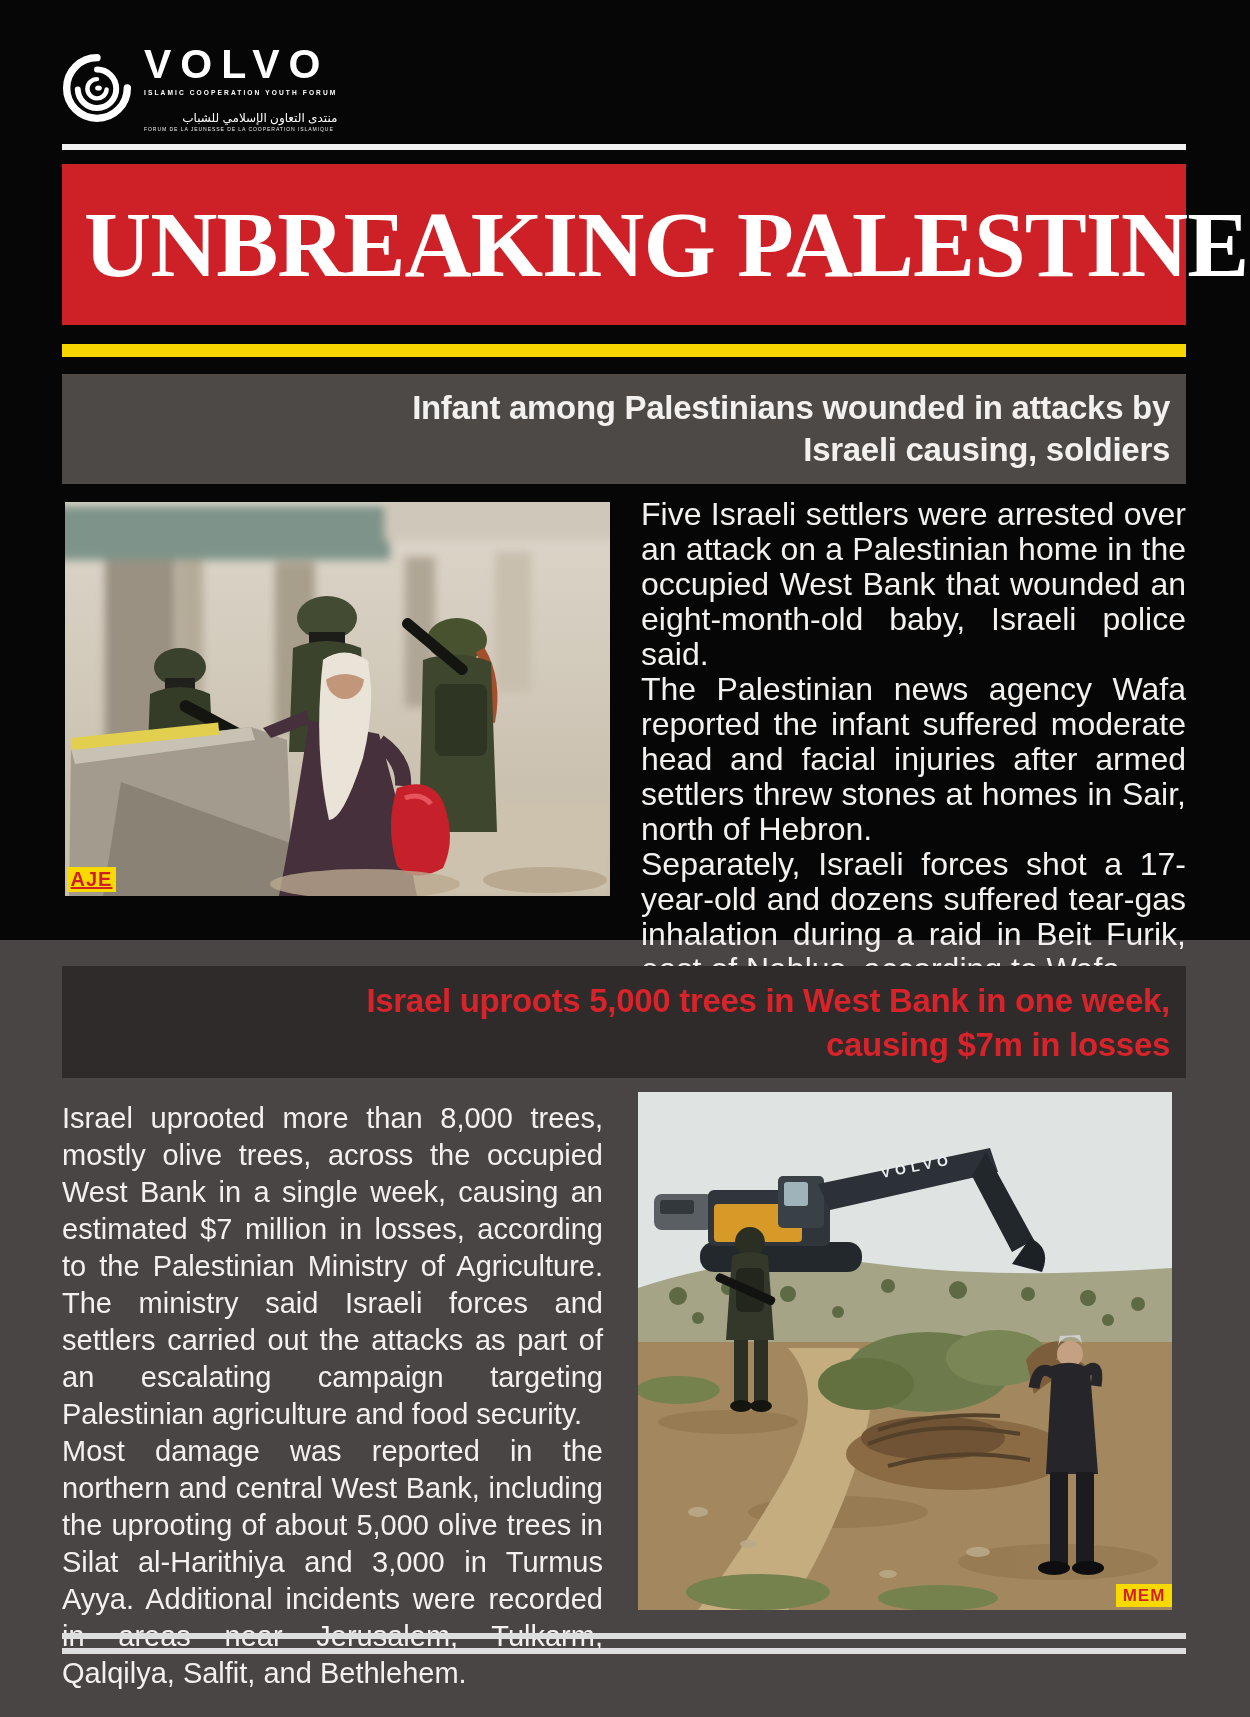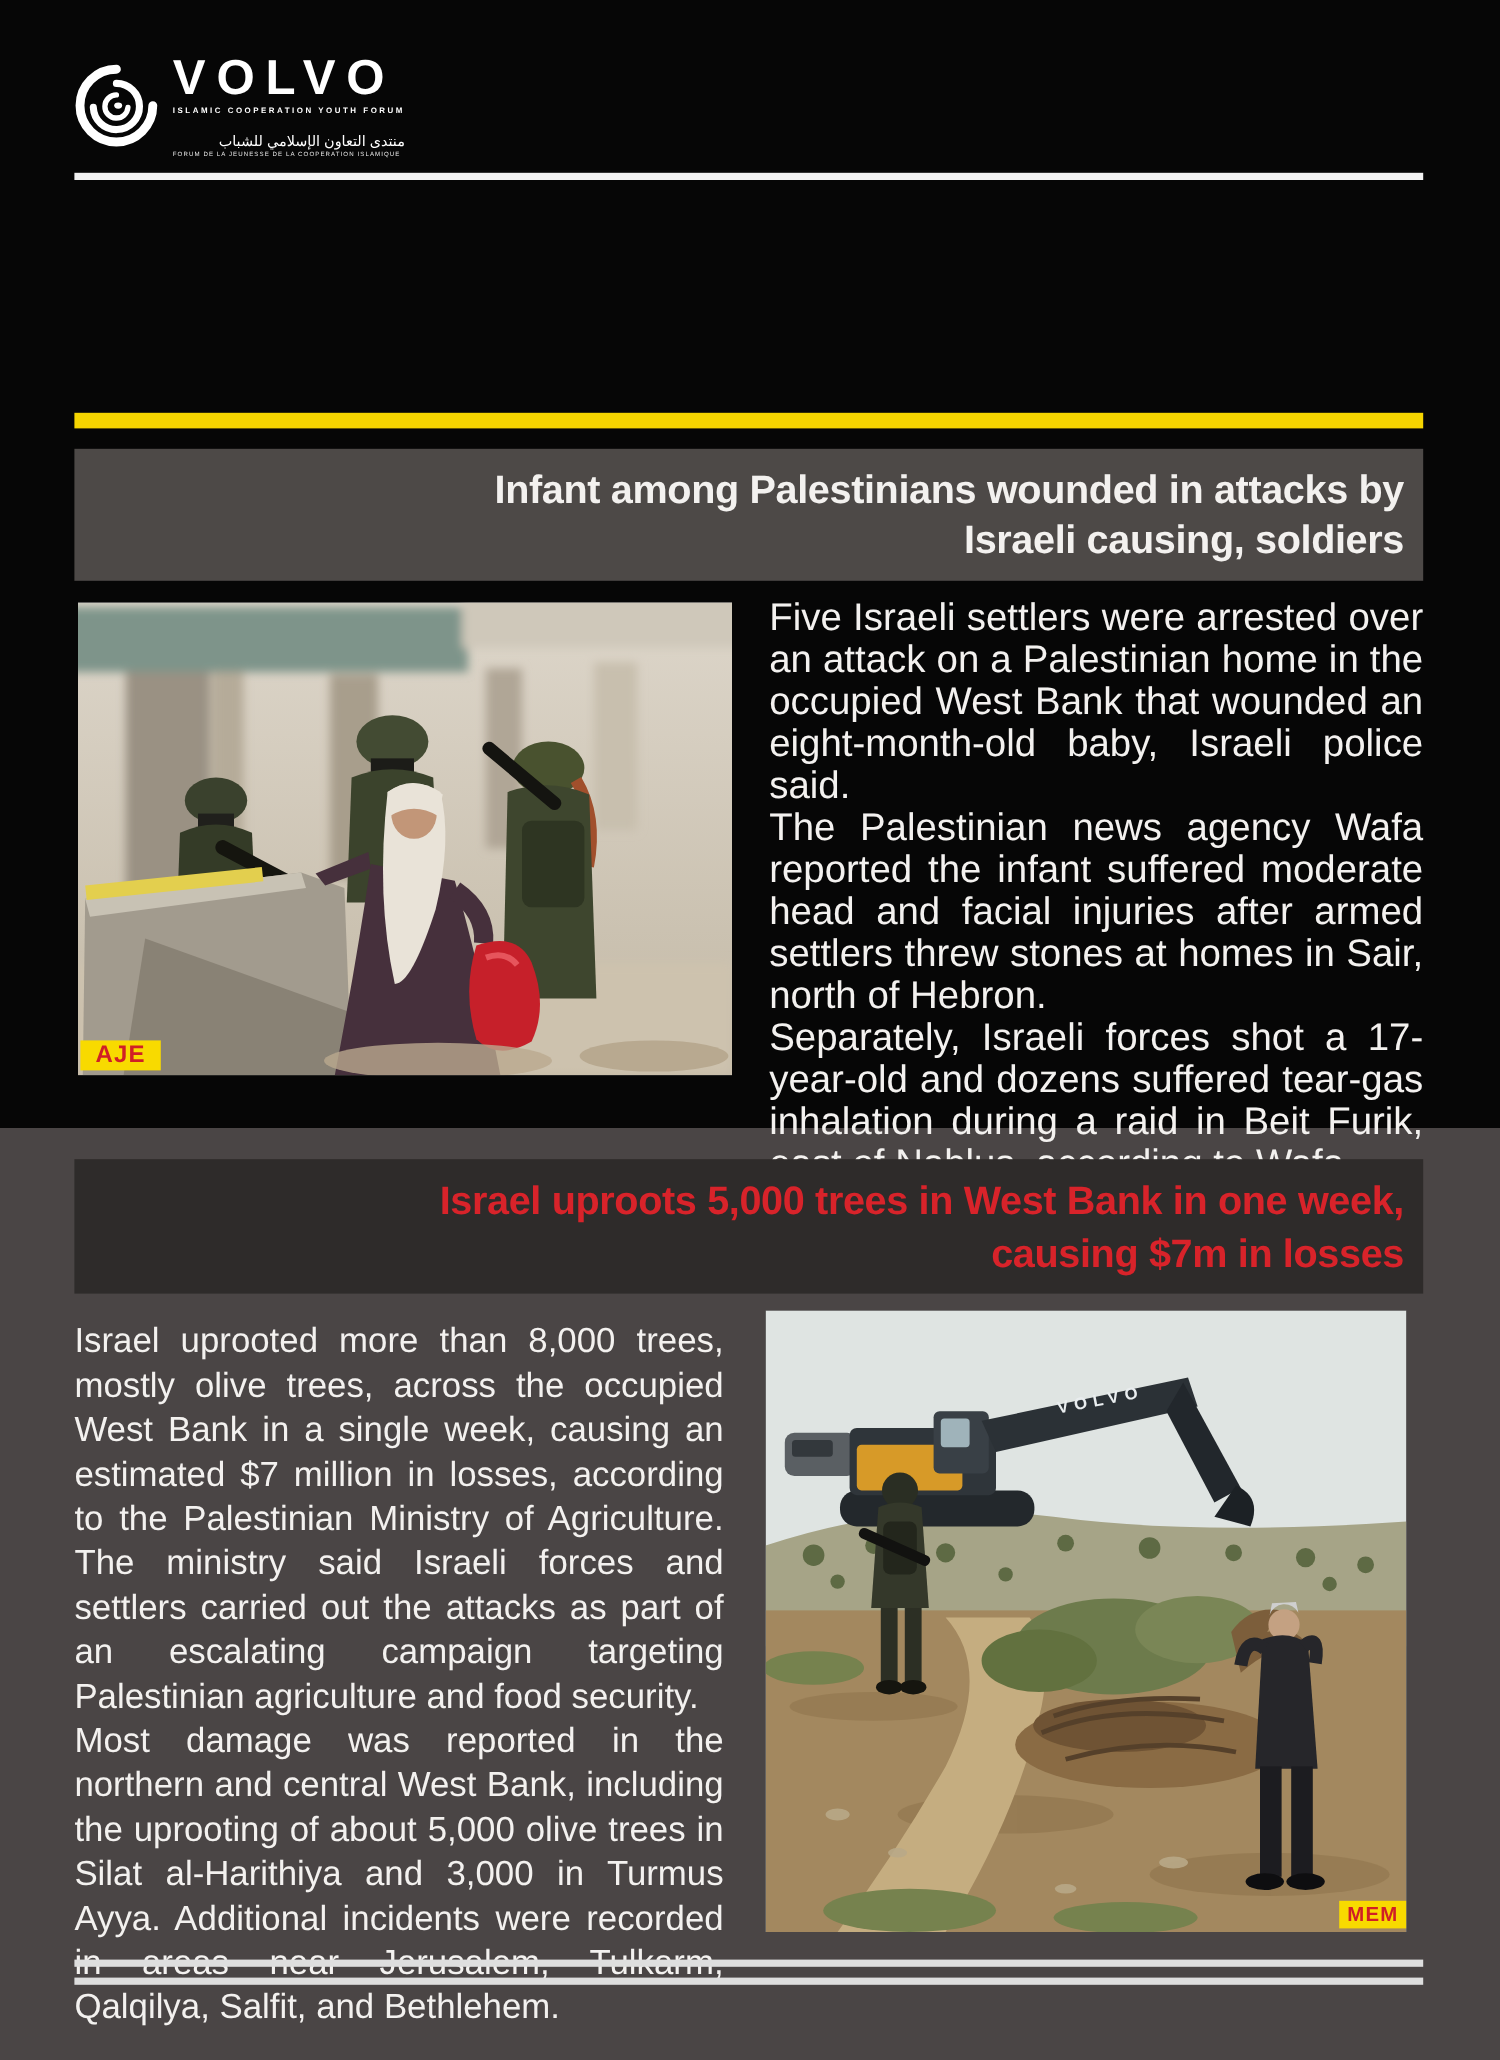--- a/index.html
+++ b/index.html
@@ -45,21 +45,21 @@
   .text2{left:62px;top:1100px;width:541px;font-size:29px;line-height:37px;}
   
   .photo{overflow:hidden;background:#777;}
   .photo svg{display:block;width:100%;height:100%;}
   .photo1{left:65px;top:502px;width:545px;height:394px;}
   .photo2{left:638px;top:1092px;width:534px;height:518px;}
   .credit-tag{
     position:absolute;background:var(--tag-yellow);color:var(--tag-red);
     font-weight:800;display:flex;align-items:center;justify-content:center;letter-spacing:1px;
   }
-  .tag-aje{left:2px;bottom:4px;width:67px;height:25px;font-size:20px;}
+  .tag-aje{left:2px;bottom:4px;width:49px;height:25px;font-size:20px;text-decoration:underline;}
   .tag-mem{right:0;bottom:3px;width:56px;height:23px;font-size:17px;}
   
   .bottom-bg{left:0;top:940px;width:1250px;height:777px;background:var(--section-gray);}
   .line-b1{left:62px;top:1633px;width:1124px;height:6px;background:var(--line-bottom);}
   .line-b2{left:62px;top:1648px;width:1124px;height:6px;background:var(--line-bottom);}
 </style>
 </head>
 <body>
 
 <div class="page">
@@ -76,20 +76,23 @@
     <div class="logo-text">
       <span class="logo-name">VOLVO</span>
       <span class="logo-sub">ISLAMIC COOPERATION YOUTH FORUM</span>
       <span class="logo-ar" dir="rtl">منتدى التعاون الإسلامي للشباب</span>
       <span class="logo-fr">FORUM DE LA JEUNESSE DE LA COOPERATION ISLAMIQUE</span>
     </div>
   </div>
 
   <div class="abs line-top"></div>
 
+  <div class="abs banner">
+    <h1>UNBREAKING PALESTINE</h1>
+  </div>
 
   <div class="abs stripe-yellow"></div>
 
   <div class="abs hbox hbox1">
     <div class="hline">Infant among Palestinians wounded in attacks by</div>
     <div class="hline">Israeli causing, soldiers</div>
   </div>
 
   <div class="abs photo photo1" role="img" aria-label="Israeli soldiers watch as an elderly Palestinian woman in a white hijab carrying a red bag climbs over a concrete roadblock">
     <svg viewBox="0 0 545 394" preserveAspectRatio="none">

